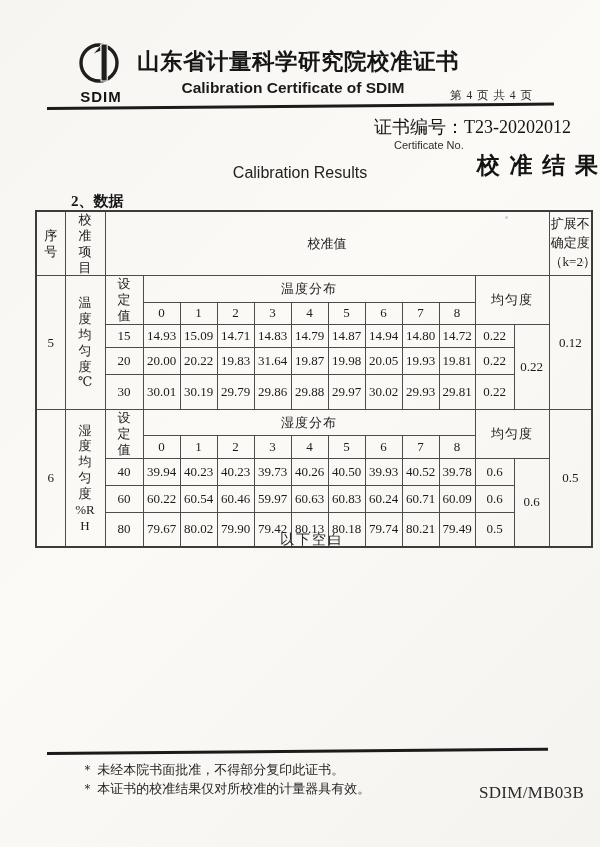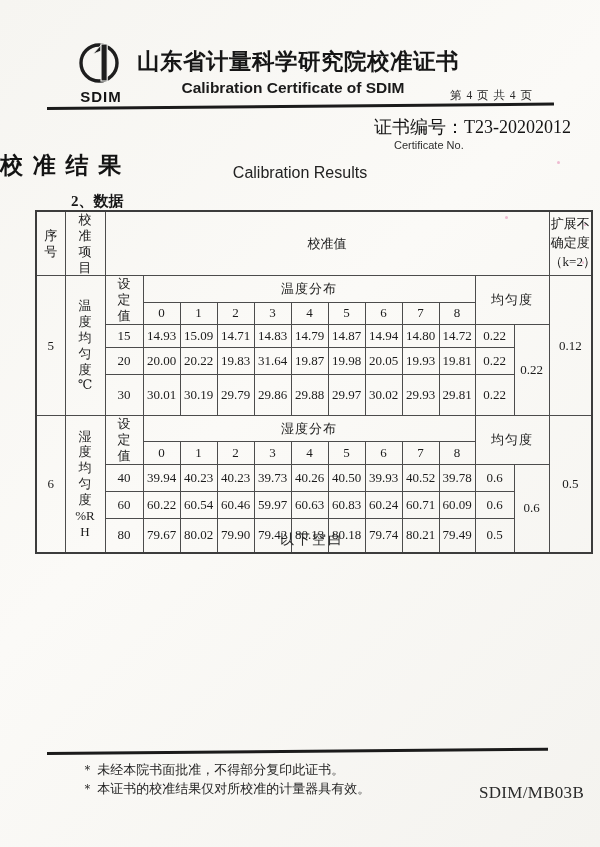--- a/index.html
+++ b/index.html
@@ -13,21 +13,21 @@
   
   .logo-box{left:66px;top:40px;width:70px;text-align:center;}
   .logo-sdim{font-family:"Liberation Sans","DejaVu Sans",sans-serif;font-weight:bold;font-size:15px;letter-spacing:1px;color:#141414;margin-top:-2px;}
   .title-cn{left:137px;top:46px;width:320px;font-size:22.5px;font-weight:bold;letter-spacing:0.5px;white-space:nowrap;color:#161616;}
   .title-en{left:137px;top:79px;width:312px;text-align:center;font-family:"Liberation Sans","DejaVu Sans",sans-serif;font-weight:bold;font-size:15.5px;color:#1a1a1a;white-space:nowrap;}
   .page-info{left:450px;top:88px;font-size:11.5px;letter-spacing:1px;color:#2a2a2a;white-space:nowrap;}
   .rule{background:#1b1b1b;transform-origin:left center;}
   .rule-top{left:47px;top:107px;width:507px;height:3px;transform:rotate(-0.5deg);}
   .cert-no{left:374px;top:115px;font-size:18px;color:#141414;white-space:nowrap;}
   .cert-no-en{left:394px;top:139px;font-family:"Liberation Sans","DejaVu Sans",sans-serif;font-size:11px;color:#2e2e2e;}
-  .result-title{left:0;top:150px;width:600px;text-align:left;font-size:23px;font-weight:bold;letter-spacing:2px;color:#131313;}
+  .result-title{left:0;top:150px;width:600px;text-align:right;font-size:23px;font-weight:bold;letter-spacing:2px;color:#131313;}
   .result-title-en{left:0;top:164px;width:600px;text-align:center;font-family:"Liberation Sans","DejaVu Sans",sans-serif;font-size:16px;color:#222;}
   .section-label{left:71px;top:192px;font-size:15px;color:#161616;font-weight:bold;}
   
   .cal-table{position:absolute;left:35px;top:210px;border-collapse:collapse;table-layout:fixed;width:556px;}
   .cal-table td{border:1.5px solid #4c4c4c;text-align:center;vertical-align:middle;padding:0;font-size:13px;color:#1b1b1b;overflow:hidden;}
   .cal-table{border:2px solid #3c3c3c;}
   .pre{white-space:pre-line;}
   .vtext{font-size:12px;line-height:1.22;}
   .unc-hd{font-size:11px;line-height:1.45;}
   .num{font-size:13.5px;}
@@ -144,21 +144,21 @@
       <td class="num">20.22</td>
       <td class="num">19.83</td>
       <td class="num">31.64</td>
       <td class="num">19.87</td>
       <td class="num">19.98</td>
       <td class="num">20.05</td>
       <td class="num">19.93</td>
       <td class="num">19.81</td>
       <td class="num">0.22</td>
     </tr>
-    <tr style="height:41px">
+    <tr style="height:35px">
       <td class="set-num">30</td>
       <td class="num">30.01</td>
       <td class="num">30.19</td>
       <td class="num">29.79</td>
       <td class="num">29.86</td>
       <td class="num">29.88</td>
       <td class="num">29.97</td>
       <td class="num">30.02</td>
       <td class="num">29.93</td>
       <td class="num">29.81</td>

